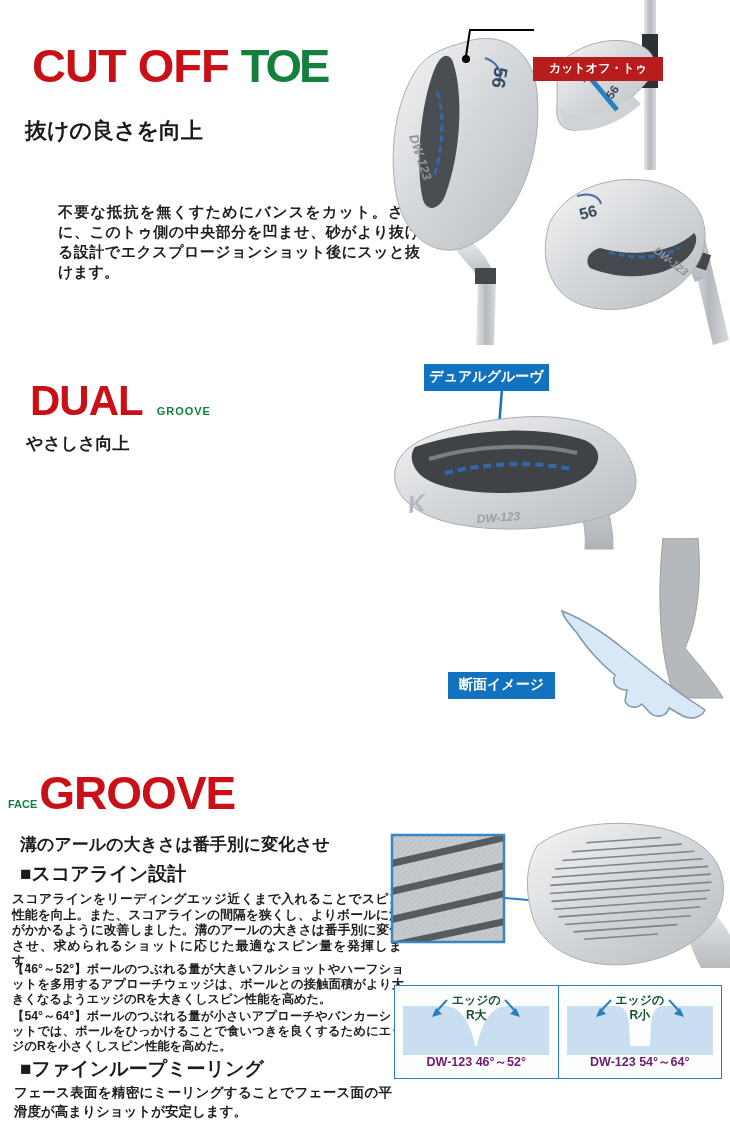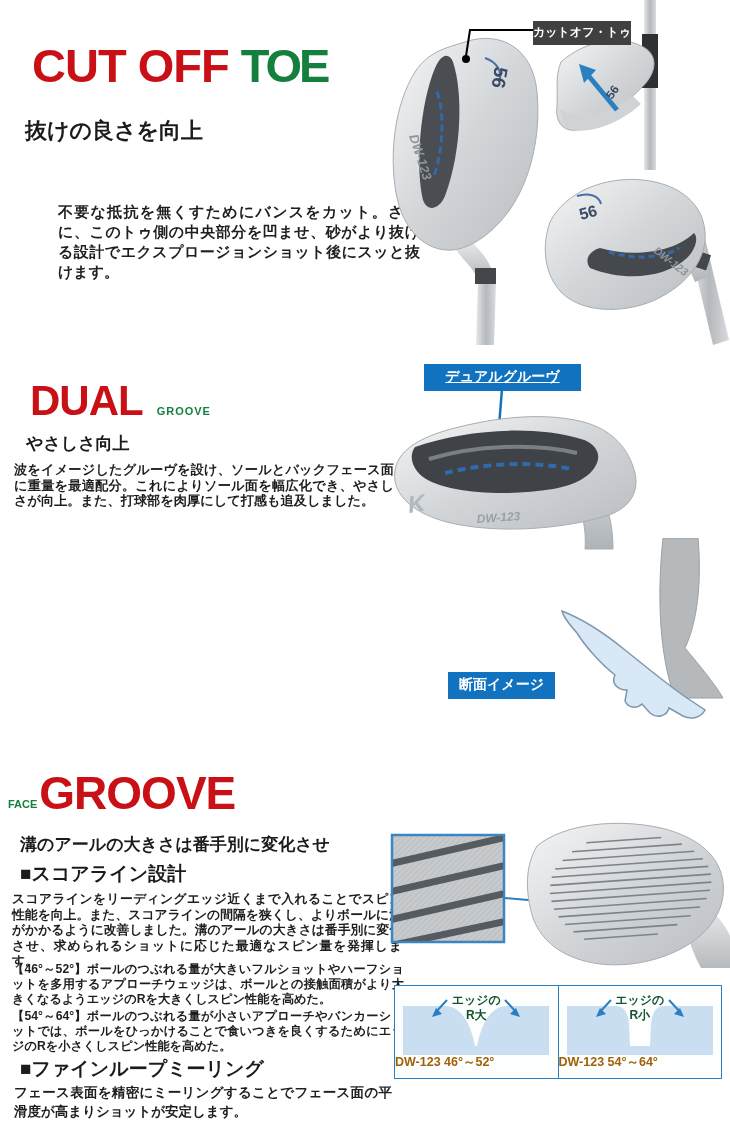--- a/index.html
+++ b/index.html
@@ -6,33 +6,33 @@
   .page{position:relative;width:730px;height:1131px;background:#ffffff;overflow:hidden;
         font-family:"Liberation Sans","DejaVu Sans",sans-serif;color:#1b1b1b;}
   .abs{position:absolute;}
   
   .h-big{font-weight:bold;line-height:1;white-space:nowrap;letter-spacing:-1px;}
   .red{color:#c81016;}
   .blk{color:#15803d;}
   .h-sub{font-weight:bold;color:#1b1b1b;white-space:nowrap;}
   .body-txt{font-weight:bold;color:#1e1e1e;text-align:justify;}
   
-  .black-label{background:#404040;color:#fff;font-size:12px;font-weight:bold;
-               padding:3px 0 4px;white-space:nowrap;}
+  .black-label{background:#b91c1c;color:#fff;font-size:12px;font-weight:bold;
+               padding:3px 16px 4px;white-space:nowrap;margin-top:36px;}
   .blue-label{background:#1173bf;color:#fff;font-size:14px;font-weight:bold;
               text-align:center;padding:4px 0 5px;}
   
   .edge-box{display:flex;border:1px solid #2a7fc0;background:#fdfefe;}
   .edge-panel{flex:1;position:relative;}
   .edge-panel.first{border-right:1px solid #2a7fc0;}
   .edge-label{position:absolute;left:0;right:0;top:7px;text-align:center;
               font-size:12px;font-weight:bold;line-height:15px;color:#14532d;}
   .edge-label span{display:block;}
-  .edge-caption{position:absolute;left:0;right:0;bottom:7px;
-                font-size:12.5px;font-weight:bold;color:#a16207;white-space:nowrap;}
+  .edge-caption{position:absolute;left:0;right:0;bottom:7px;text-align:center;
+                font-size:12.5px;font-weight:bold;color:#701a75;white-space:nowrap;}
   svg{display:block;}
 </style>
 </head>
 <body>
 
 <div class="page">
 
   <div class="abs h-big" style="left:32px;top:42px;font-size:47px;">
     <span class="red">CUT OFF</span>
     <span class="blk" style="letter-spacing:-3px;">TOE</span>
@@ -97,33 +97,32 @@
       <circle cx="101" cy="59" r="4" fill="#000"></circle>
     </g>
   </svg>
   <div class="abs black-label" style="left:533px;top:21px;">カットオフ・トゥ</div>
 
   <div class="abs" style="left:30px;top:380px;display:flex;align-items:flex-end;">
     <span class="h-big red" style="font-size:42px;">DUAL</span>
     <span class="blk" style="font-size:11px;font-weight:bold;letter-spacing:1px;margin:0 0 5px 14px;">GROOVE</span>
   </div>
   <div class="abs h-sub" style="left:26px;top:432px;font-size:17px;">やさしさ向上</div>
-  <div class="abs body-txt" style="left:14px;top:462px;width:380px;font-size:13.2px;line-height:15.5px;">波をイメージしたグルーヴを設け、ソールとバックフェース面に重量を最適配分。これによりソール面を幅広化でき、やさしさが向上。また、打球部を肉厚にして打感も追及しました。</div>
 
   <svg class="abs" style="left:385px;top:355px;" width="345" height="195" viewBox="0 0 345 195">
     <line x1="117" y1="34" x2="113" y2="84" stroke="#1173bf" stroke-width="2.5"></line>
     <path d="M140,78 C170,80 198,100 212,128 C224,152 228,172 228,194 L200,194 C202,168 194,142 178,122 C164,105 148,92 134,88 Z" fill="url(#silver2)" stroke="#a9adb1" stroke-width="1"></path>
     <path d="M10,126 C6,98 32,82 74,72 C122,60 168,58 202,68 C228,76 244,94 250,118 C254,136 246,152 224,160 C180,174 120,178 76,170 C40,164 14,148 10,126 Z" fill="url(#silver)" stroke="#a9adb1" stroke-width="1"></path>
     <path d="M30,92 C80,74 150,70 196,84 C210,88 216,98 212,108 C206,122 190,130 168,134 C120,142 60,138 38,122 C26,112 24,100 30,92 Z" fill="#3f4347"></path>
     <path d="M44,104 C90,90 150,88 192,98" stroke="#8a8f94" stroke-width="4" fill="none" opacity="0.8"></path>
     <path d="M60,118 C100,108 150,106 186,114" stroke="#2f6fb8" stroke-width="4" fill="none" stroke-dasharray="8 5" opacity="0.9"></path>
     <text transform="translate(24,158) rotate(-8)" font-size="24" font-style="italic" font-weight="bold" fill="#b3b8bc">K</text>
     <text transform="translate(92,168) rotate(-4)" font-size="12" font-style="italic" font-weight="bold" fill="#9aa0a5">DW-123</text>
   </svg>
-  <div class="abs blue-label" style="left:424px;top:364px;width:157px;text-decoration:underline;">デュアルグルーヴ</div>
+  <div class="abs blue-label" style="left:424px;top:364px;width:125px;">デュアルグルーヴ</div>
 
   <svg class="abs" style="left:545px;top:538px;" width="185" height="222" viewBox="0 0 185 222">
     <path d="M118,0 L153,0 C157,45 152,85 140,110 C155,128 170,146 178,160 L130,160 C114,118 112,55 118,0 Z" fill="#b5b9bc" stroke="#9aa0a4" stroke-width="1"></path>
     <path d="M17,73 C35,80 58,94 80,112 C100,128 124,148 142,160 L160,172 C156,180 146,182 138,178 L124,170 C122,178 112,181 105,175 L97,166 C92,171 83,170 80,163 L82,152 C72,152 66,145 70,137 C56,126 40,108 32,95 C24,86 18,78 17,73 Z" fill="#d9e8f6" stroke="#7f98ab" stroke-width="1.5"></path>
   </svg>
   <div class="abs blue-label" style="left:448px;top:672px;width:107px;">断面イメージ</div>
 
   <div class="abs" style="left:8px;top:770px;display:flex;align-items:flex-end;">
     <span class="blk" style="font-size:11px;font-weight:bold;margin:0 2px 6px 0;">FACE</span>
     <span class="h-big red" style="font-size:46px;">GROOVE</span>

